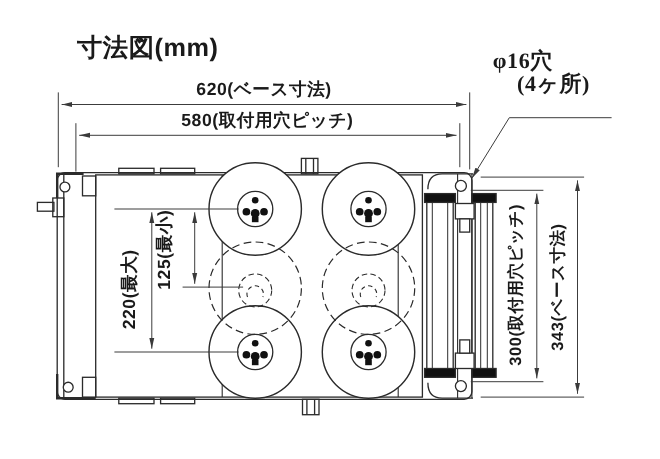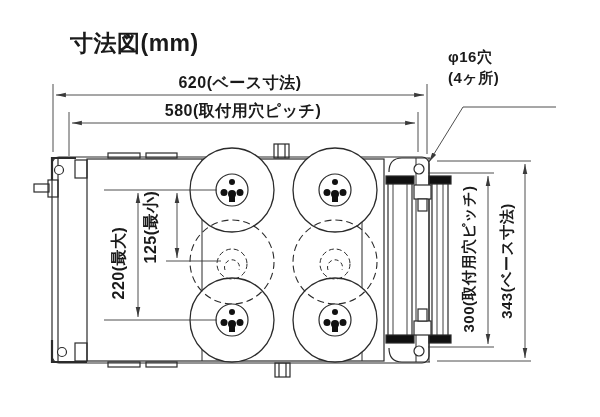--- a/index.html
+++ b/index.html
@@ -9,21 +9,21 @@
     color:#1a1a1a;overflow:hidden;
   }
   .stage svg{position:absolute;left:0;top:0;}
   .lbl{
     position:absolute;font-weight:700;color:#1a1a1a;white-space:nowrap;
     font-size:16px;line-height:1.15;letter-spacing:0.5px;
   }
   .lbl.center{transform:translate(-50%,-50%);text-align:right;}
   .lbl.vert{transform:translate(-50%,-50%) rotate(-90deg);}
   .title{font-size:23px;}
-  .holenote{font-size:15px;line-height:21px;}
+  .holenote{font-size:20px;line-height:21px;font-family:Liberation Serif, serif;}
   .sm{font-size:15px;}
 </style>
 </head>
 <body>
 
 <div class="stage">
 
   <svg width="600" height="417" viewBox="0 0 600 417">
     <defs>
       <marker id="arr" viewBox="0 0 10 6" refX="10" refY="3" markerWidth="11" markerHeight="6.6" orient="auto-start-reverse">
@@ -188,21 +188,21 @@
   </svg>
 
   <div class="lbl title" style="left:70px;top:30px;">寸法図(mm)</div>
 
   <div class="lbl center" style="left:240px;top:83px;">620(ベース寸法)</div>
 
   <div class="lbl center" style="left:243px;top:111px;">580(取付用穴ピッチ)</div>
 
   <div class="lbl holenote" style="left:448px;top:46px;">
     <span style="display:block;">φ16穴</span>
-    <span style="display:block;">(4ヶ所)</span>
+    <span style="display:block;margin-left:22px;">(4ヶ所)</span>
   </div>
 
   <div class="lbl vert" style="left:119px;top:263px;">220(最大)</div>
 
   <div class="lbl vert" style="left:151px;top:227px;">125(最小)</div>
 
   <div class="lbl vert sm" style="left:469px;top:259px;">300(取付用穴ピッチ)</div>
 
   <div class="lbl vert sm" style="left:507px;top:261px;">343(ベース寸法)</div>
 

